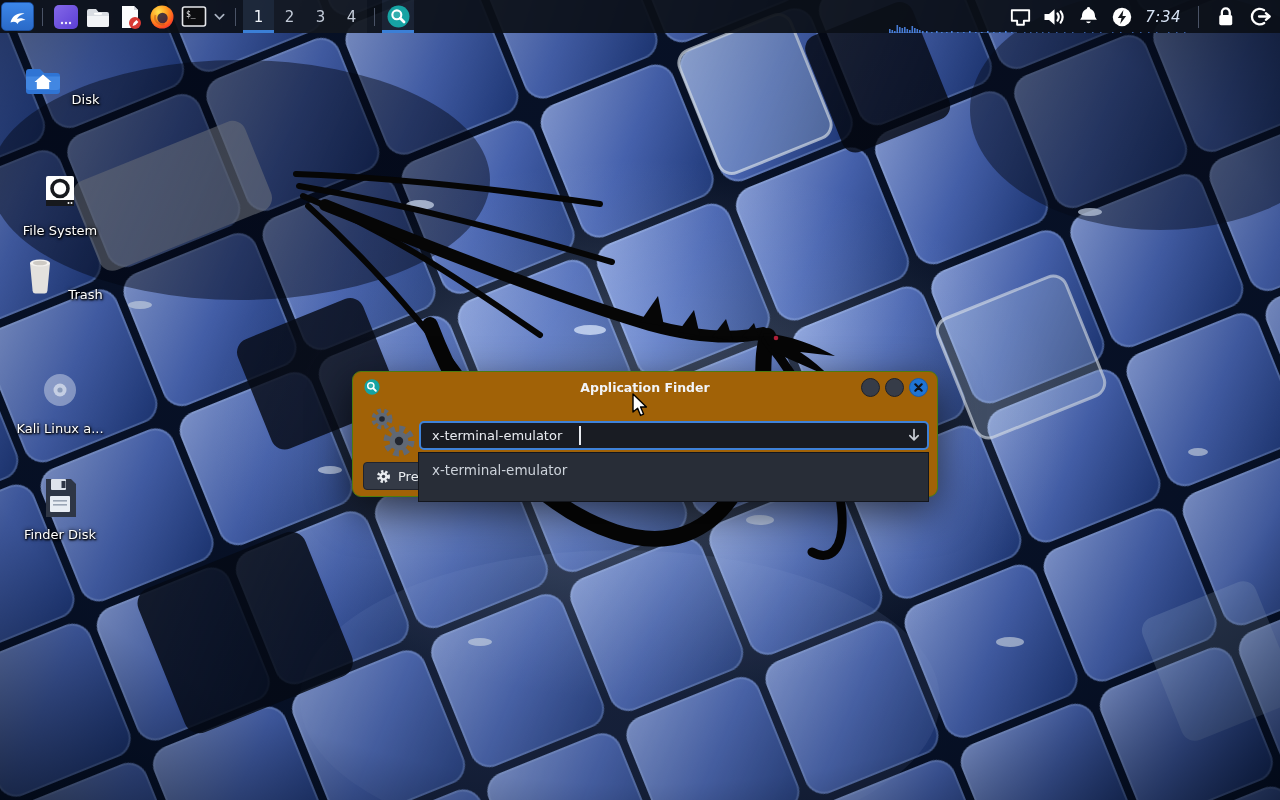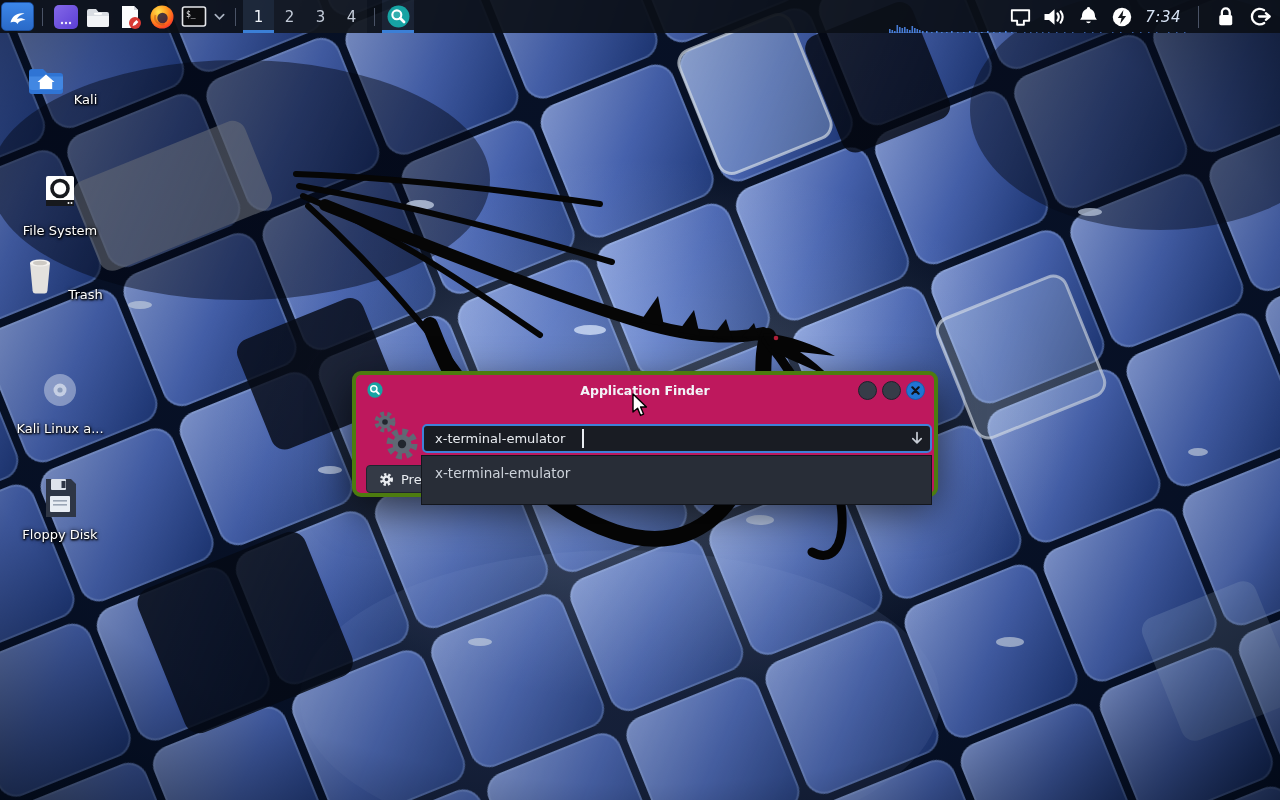--- a/index.html
+++ b/index.html
@@ -47,21 +47,21 @@
   }
   .dicon .dlabel {
     display:inline-block; margin-top:3px; font-size:13px; color:#fff;
     text-shadow:0 1px 2px #000, 0 0 4px #000, 1px 1px 2px #000;
     line-height:1.15; max-width:96px; white-space:nowrap;
   }
 
   
   #finder {
     position:absolute; left:352px; top:371px; width:586px; height:126px;
-    background:#be185d; border:4px solid #4d7c0f; border-radius:9px;
+    background:#a16207; border:1px solid #4d7c0f; border-radius:9px;
     box-shadow:0 14px 40px rgba(0,0,0,0.65); z-index:20;
   }
   #finder-titlebar { position:relative; height:30px; cursor:default; }
   #finder-title {
     position:absolute; left:0; right:0; top:0; height:30px; line-height:31px;
     text-align:center; font-size:12.5px; font-weight:bold; color:#f2f4f8;
   }
   #finder-title-icon { position:absolute; left:11px; top:7px; }
   #win-buttons { position:absolute; right:9px; top:6px; display:flex; gap:5px; }
   .wbtn {
@@ -351,21 +351,21 @@
       </button>
     </div>
   </div>
 
   <div class="dicon" style="top:60px;">
     <svg width="46" height="44" viewBox="0 0 46 44">
       <path d="M6,12 q0,-3 3,-3 h11 l4,4 h13 q3,0 3,3 v15 q0,3 -3,3 H9 q-3,0 -3,-3 z" fill="#2f74d4"></path>
       <path d="M6,16.5 h34 v10.5 q0,3 -3,3 H9 q-3,0 -3,-3 z" fill="#4287e2"></path>
       <path d="M23,14.5 l8.5,7.5 h-2.3 v7 h-12.4 v-7 h-2.3 z" fill="#fff"></path>
     </svg>
-    <span class="dlabel">Kali</span>
+    <span class="dlabel">Disk</span>
   </div>
 
   <div class="dicon" style="top:172px;">
     <svg width="46" height="44" viewBox="0 0 46 44">
       <rect x="9" y="4" width="28" height="30" rx="2" fill="#fff"></rect>
       <circle cx="23" cy="16.5" r="8" fill="none" stroke="#17191d" stroke-width="3.6"></circle>
       <rect x="9" y="28" width="28" height="6" fill="#17191d"></rect>
       <circle cx="31.5" cy="31" r="1" fill="#fff"></circle>
         <circle cx="34.5" cy="31" r="1" fill="#fff"></circle>
     </svg>
@@ -392,21 +392,21 @@
 
   <div class="dicon" style="top:476px;">
     <svg width="46" height="44" viewBox="0 0 46 44">
       <path d="M9,3 h25 l5,5 v33 H9 z" fill="#2e3646"></path>
       <rect x="14" y="3" width="15" height="11" rx="1" fill="#dde3ec"></rect>
       <rect x="24.5" y="5" width="4" height="7" fill="#2e3646"></rect>
       <rect x="13" y="20" width="20" height="16" rx="1" fill="#e8edf4"></rect>
       <rect x="16" y="24" width="14" height="1.6" fill="#9aa5b5"></rect>
         <rect x="16" y="28" width="14" height="1.6" fill="#9aa5b5"></rect>
     </svg>
-    <span class="dlabel">Floppy Disk</span>
+    <span class="dlabel">Finder Disk</span>
   </div>
 
   <div id="finder">
     <div id="finder-titlebar">
       <svg id="finder-title-icon" width="16" height="16" viewBox="0 0 22 22">
         <circle cx="11" cy="11" r="10.5" fill="#16a3a3"></circle>
         <circle cx="9.4" cy="9.4" r="4.3" fill="rgba(255,255,255,0.12)" stroke="#fff" stroke-width="2"></circle>
         <line x1="12.7" y1="12.7" x2="16.3" y2="16.3" stroke="#fff" stroke-width="2.6" stroke-linecap="round"></line>
       </svg>
       <div id="finder-title">Application Finder</div>

